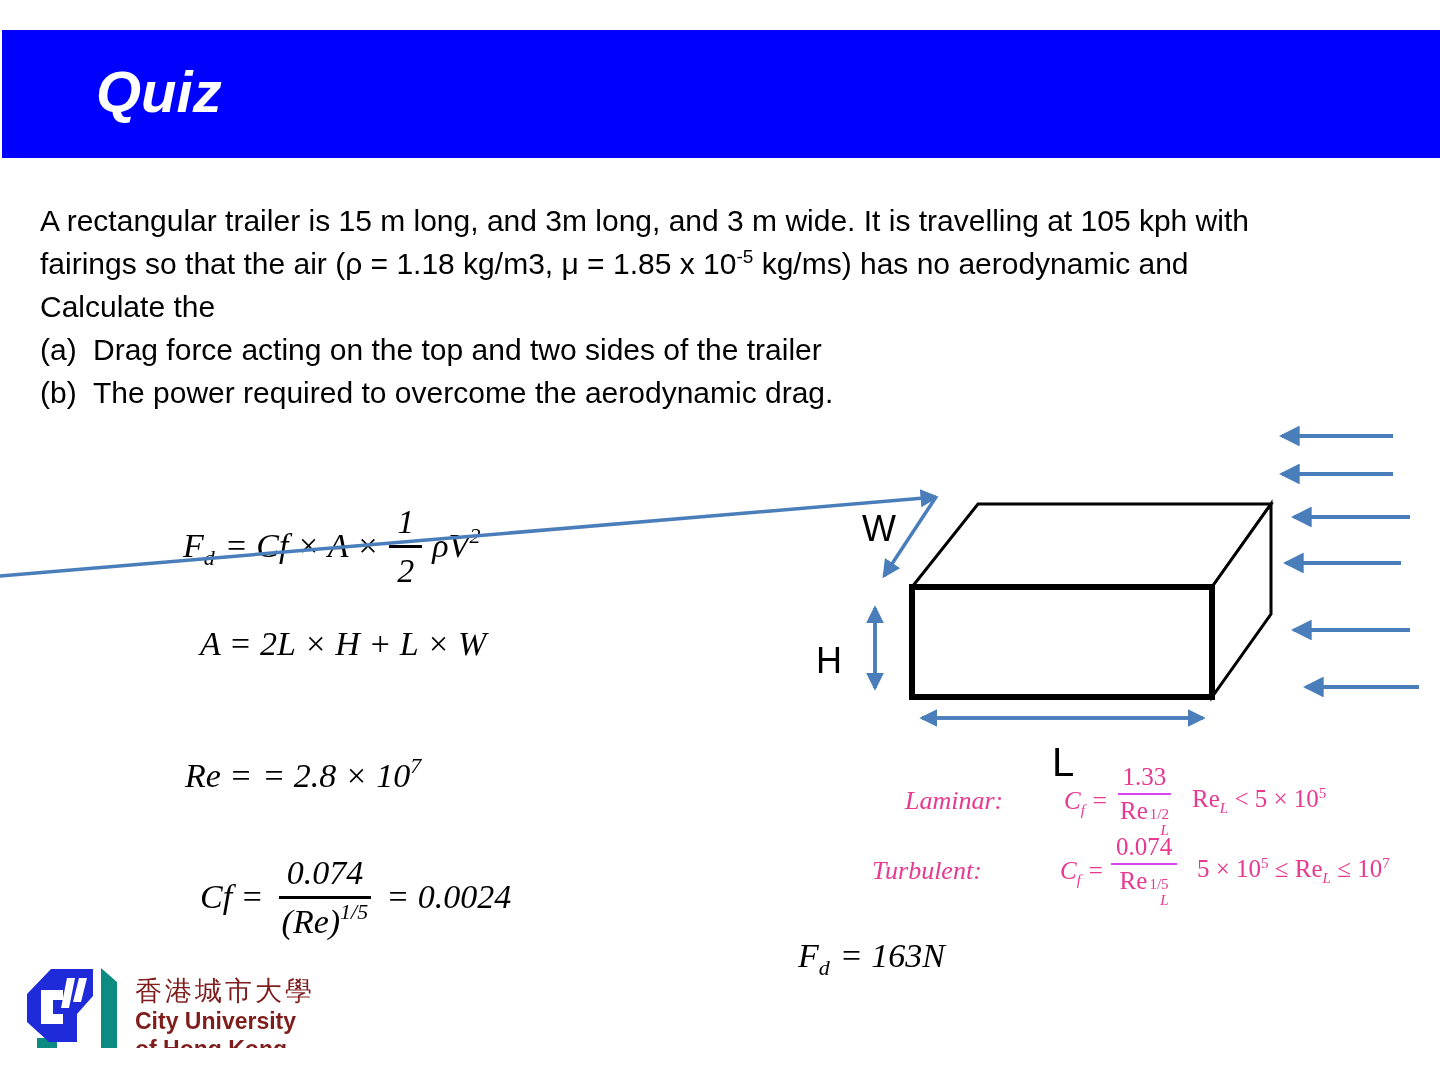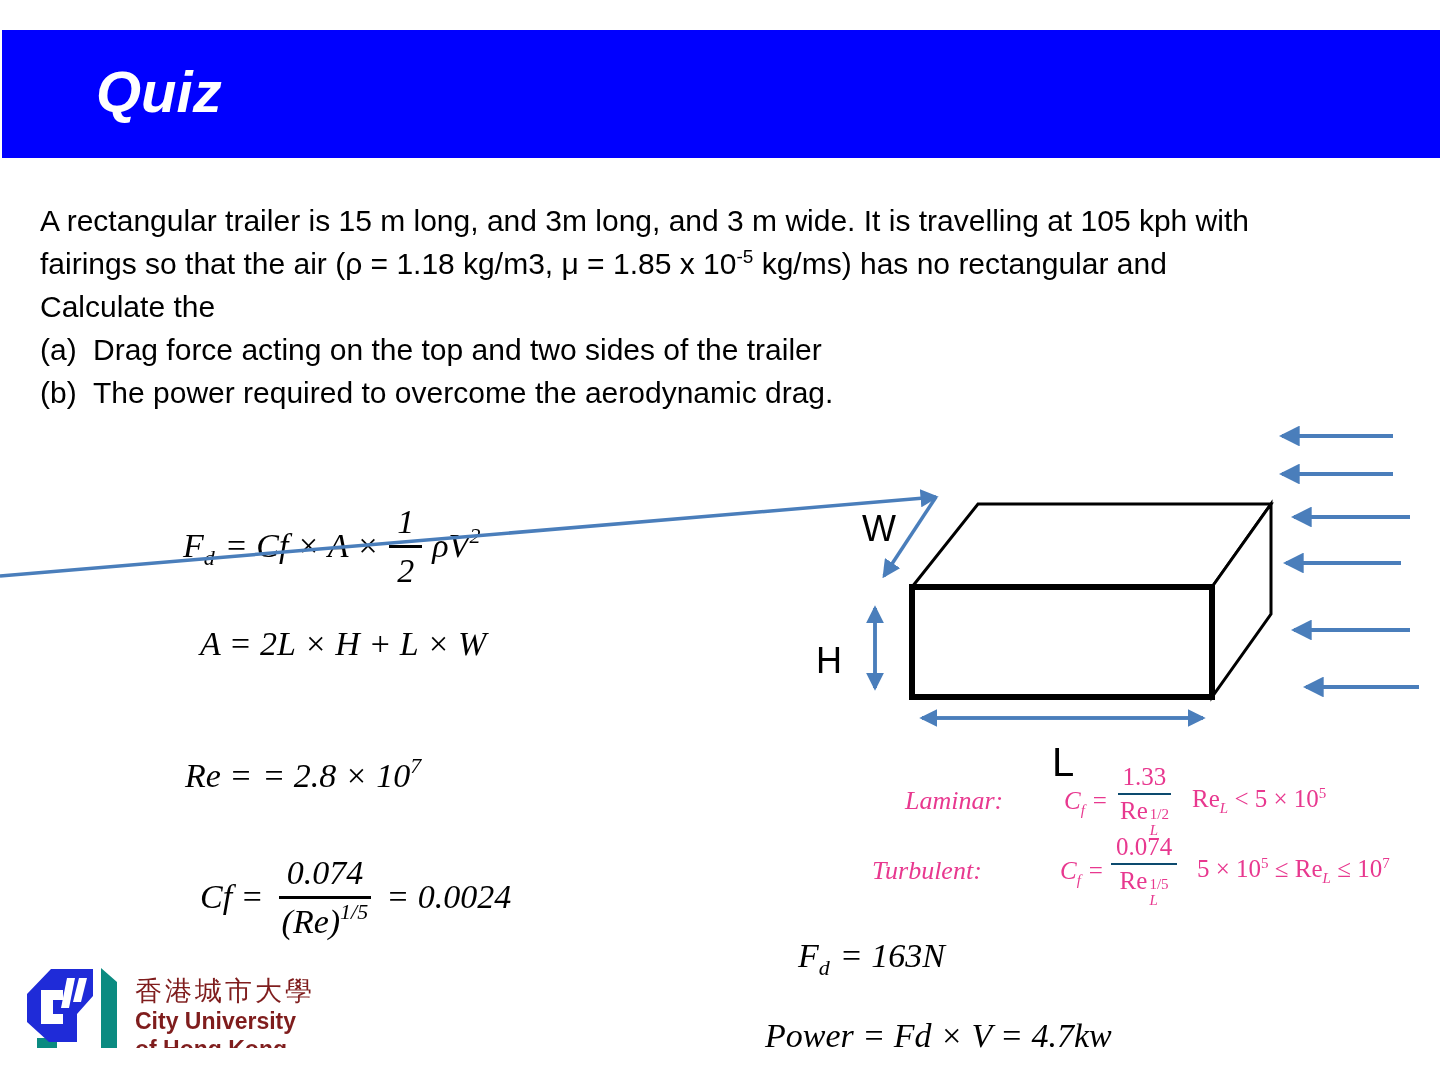--- a/index.html
+++ b/index.html
@@ -23,26 +23,26 @@
   .frac{display:inline-flex;flex-direction:column;align-items:center;text-align:center;}
   .frac .num{padding:0 8px 3px;border-bottom:3px solid #000;}
   .frac .den{padding:3px 8px 0;}
   .math sub{font-size:22px;line-height:0;vertical-align:-8px;}
   .math sup{font-size:22px;line-height:0;vertical-align:14px;}
 
   
   .pink{color:#e8388f;font-family:"Liberation Serif",serif;}
   .pink-label{position:absolute;font-size:26px;font-style:italic;}
   .pink-math{position:absolute;display:flex;align-items:center;gap:8px;font-size:25px;white-space:nowrap;}
-  .pink-math .frac .num{border-bottom:2px solid #0c4a6e;padding:0 5px 2px;}
+  .pink-math .frac .num{border-bottom:2px solid #d946ef;padding:0 5px 2px;}
   .pink-math .frac .den{padding:2px 5px 0;}
   .pink-math .cf-c{font-style:italic;}
   .pink-math sub{font-size:15px;line-height:0;vertical-align:-6px;font-style:italic;}
   .pink-math sup{font-size:15px;line-height:0;vertical-align:9px;}
-  .ss{display:inline-flex;flex-direction:column;align-items:flex-start;line-height:1.05;font-size:15px;margin-left:2px;}
+  .ss{display:inline-flex;flex-direction:column;align-items:flex-end;line-height:1.05;font-size:15px;margin-left:2px;}
   .ss .t{}
   .ss .b{font-style:italic;}
 
   
   .dim-label{position:absolute;font-size:36px;color:#000;font-family:"Liberation Sans",sans-serif;}
 
   
   .diagram-svg{position:absolute;left:0;top:0;width:1440px;height:1080px;}
 
   
@@ -54,21 +54,21 @@
 <body>
 
 <div class="slide">
 
   <div class="title-bar">
     <h1>Quiz</h1>
   </div>
 
   <div class="problem">
     <div>A rectangular trailer is 15 m long, and 3m long, and 3 m wide. It is travelling at 105 kph with</div>
-    <div><span>fairings so that the air (ρ = 1.18 kg/m3, μ = 1.85 x 10</span><sup>-5</sup><span> kg/ms) has no rectangular and</span></div>
+    <div><span>fairings so that the air (ρ = 1.18 kg/m3, μ = 1.85 x 10</span><sup>-5</sup><span> kg/ms) has no aerodynamic and</span></div>
     <div>Calculate the</div>
     <div class="item">
       <span class="ilabel">(a)</span>
       <span>Drag force acting on the top and two sides of the trailer</span>
     </div>
     <div class="item">
       <span class="ilabel">(b)</span>
       <span>The power required to overcome the aerodynamic drag.</span>
     </div>
   </div>
@@ -99,23 +99,20 @@
       <span class="den"><span>(Re)</span><sup>1/5</sup></span>
     </span>
     <span>= 0.0024</span>
   </div>
 
   <div class="math" style="left:798px;top:936px;">
     <span><span>F</span><sub>d</sub></span>
     <span>= 163N</span>
   </div>
 
-  <div class="math" style="left:765px;top:1016px;">
-    <span>Power = Fd  × V = 4.7kw</span>
-  </div>
 
   <svg class="diagram-svg" viewBox="0 0 1440 1080">
     <defs>
       <marker id="ah" viewBox="0 0 10 10" refX="8.5" refY="5" markerWidth="5.2" markerHeight="5.2" orient="auto">
         <path d="M0,0 L10,5 L0,10 Z" fill="#4a7ebb"></path>
       </marker>
     </defs>
 
     <polygon points="912,587 978,504 1271,504 1212,587" fill="#ffffff" stroke="#000000" stroke-width="3"></polygon>
     <polygon points="1212,587 1271,504 1271,614 1212,697" fill="#ffffff" stroke="#000000" stroke-width="3"></polygon>

